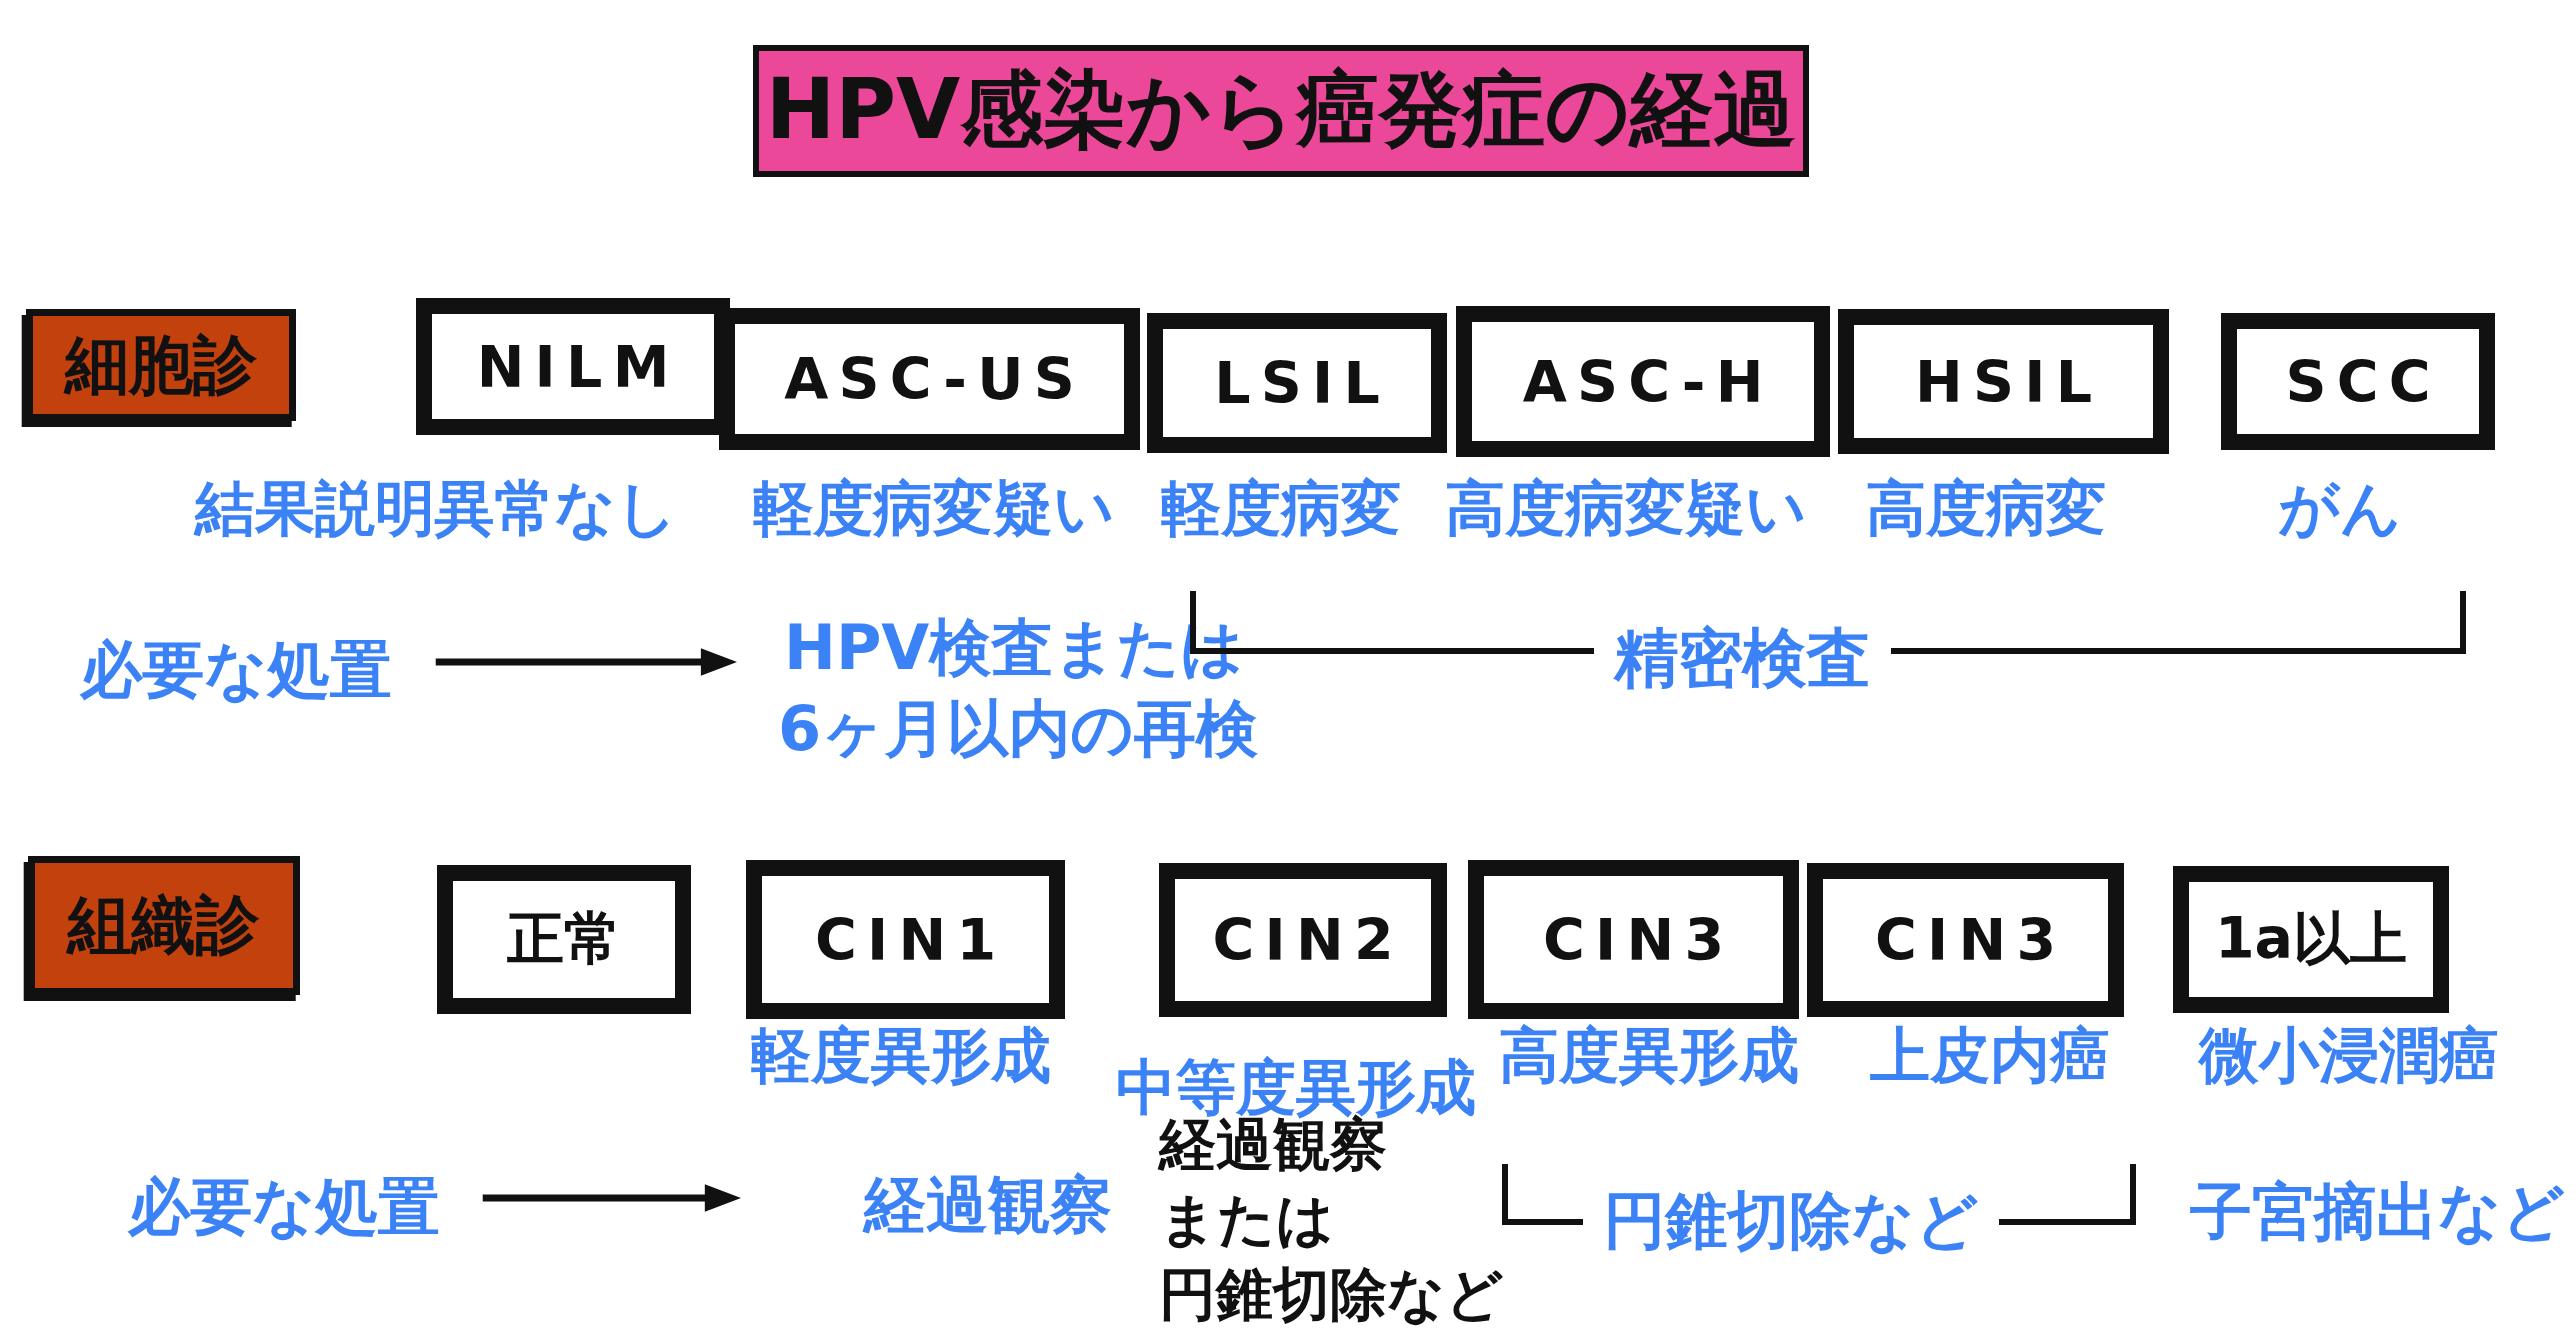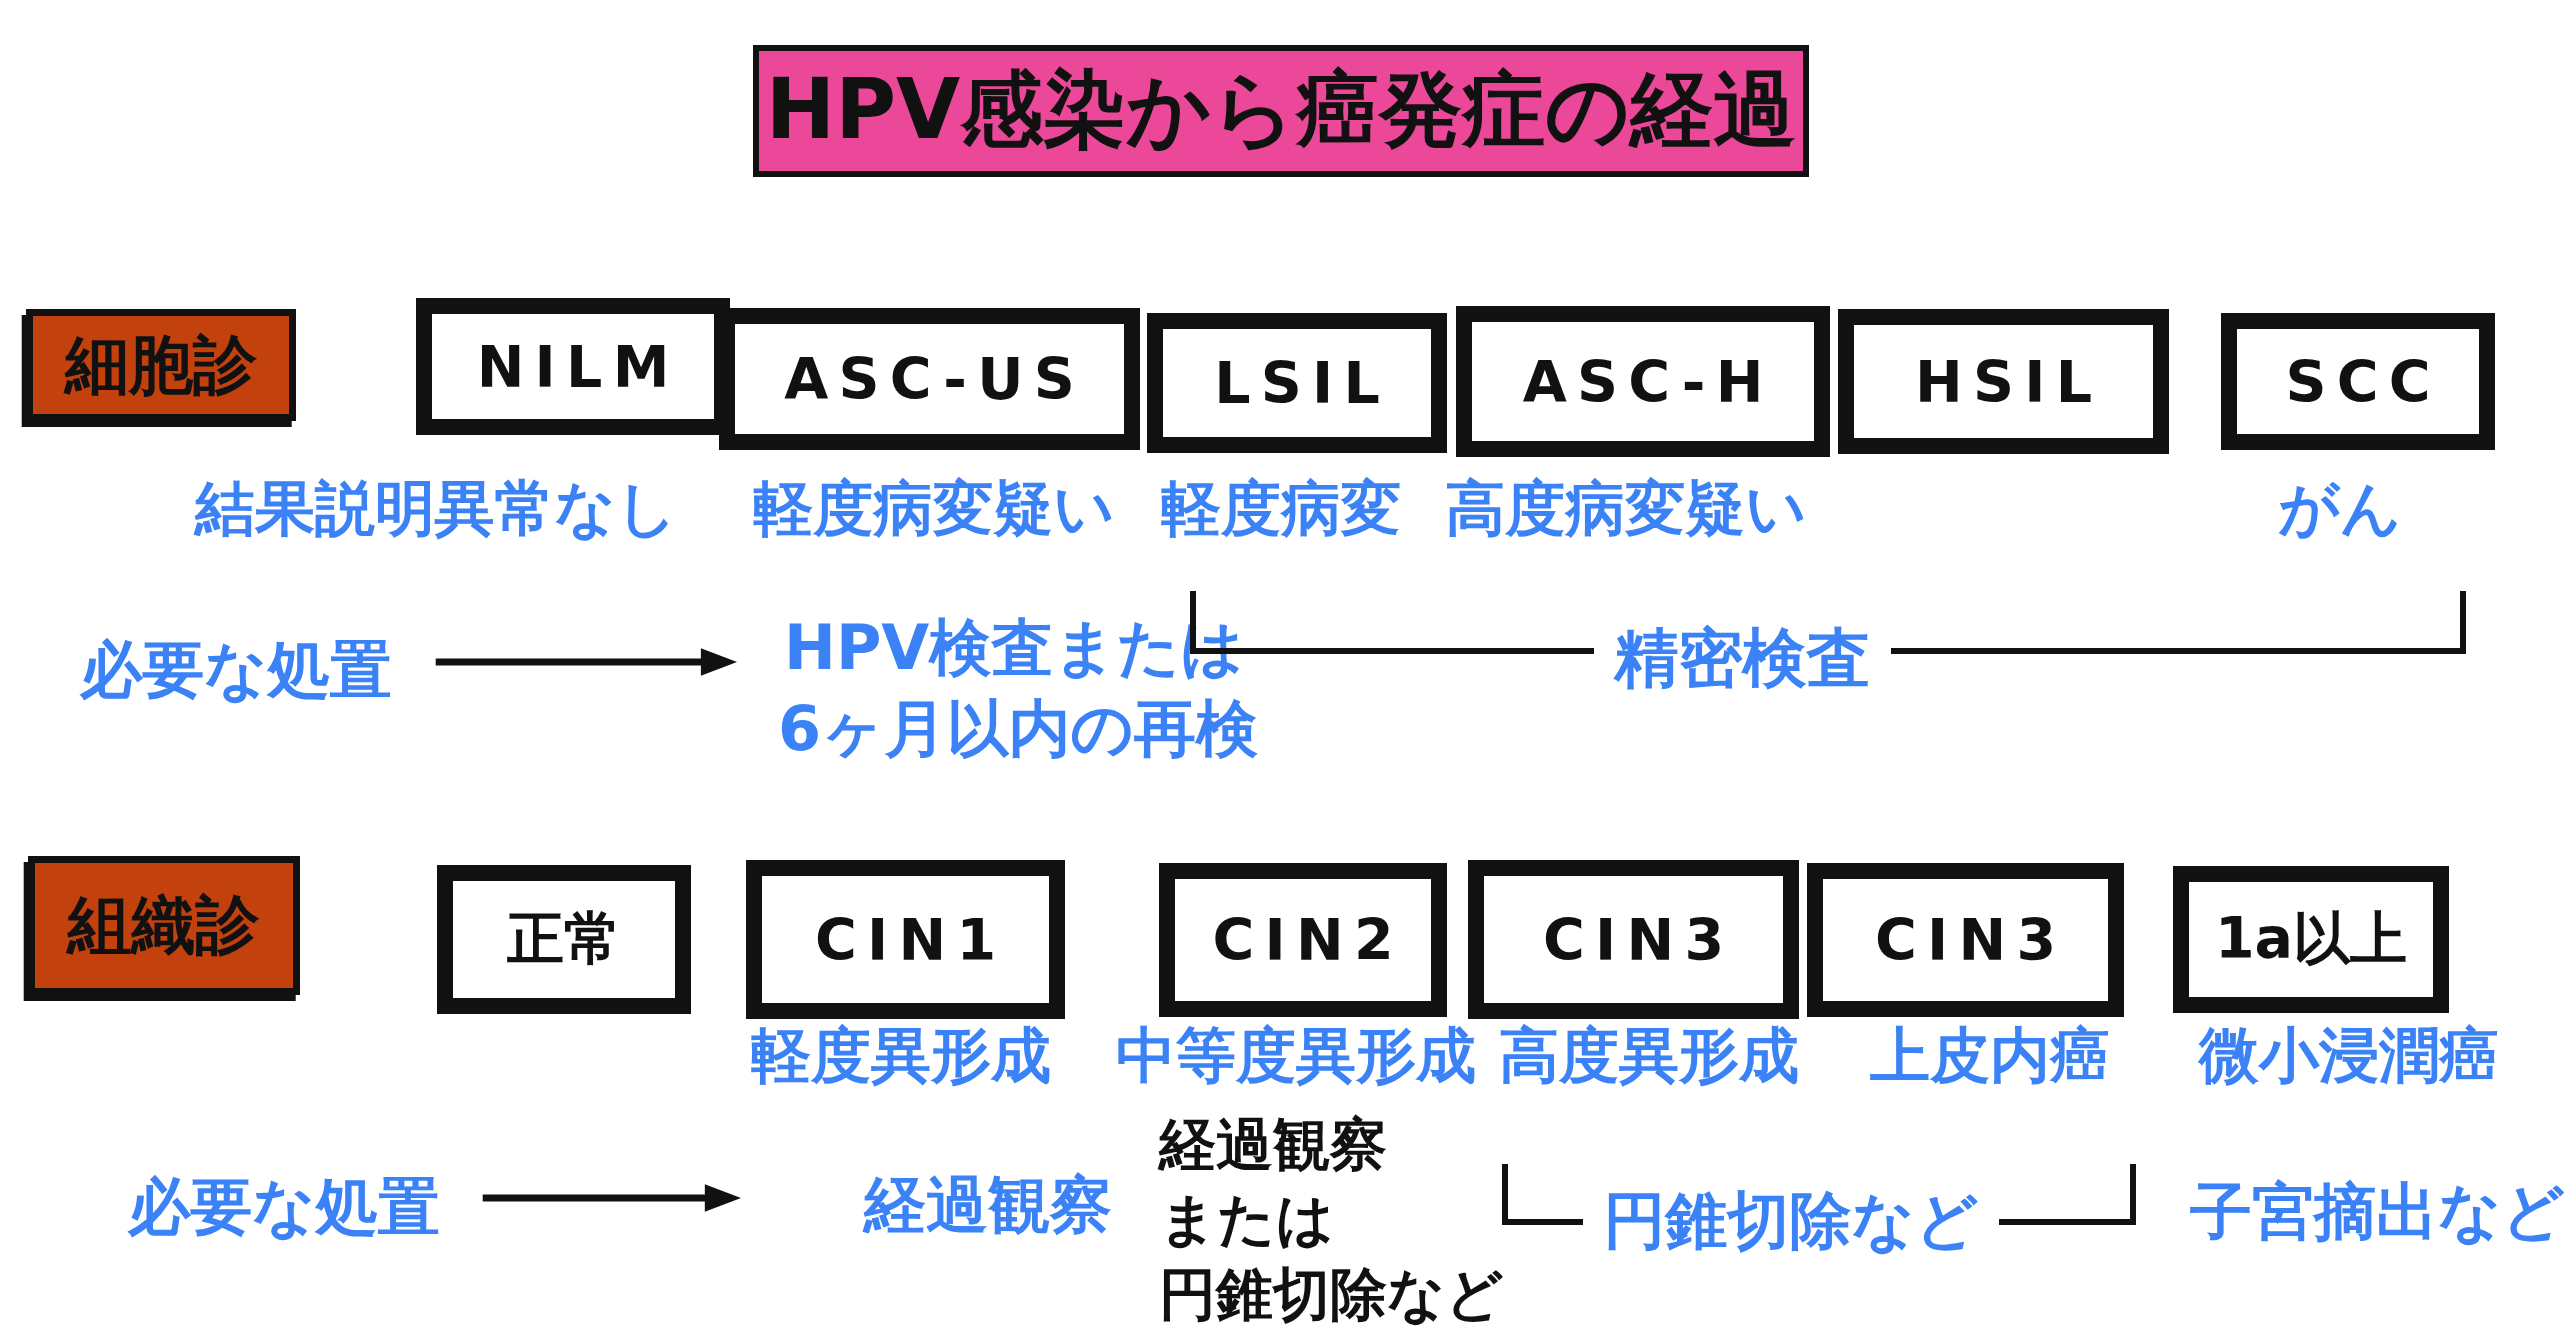--- a/index.html
+++ b/index.html
@@ -100,20 +100,21 @@
     </div>
   <div class="thickbox ls" style="left:2221px; top:313px; width:242px; height:105px;">
       <span>SCC</span>
     </div>
 
   <div class="t" style="left:195px;  top:474px;">結果説明</div>
   <div class="t c" style="left:556px;  top:474px;">異常なし</div>
   <div class="t c" style="left:934px; top:474px;">軽度病変疑い</div>
   <div class="t c" style="left:1281px; top:474px;">軽度病変</div>
   <div class="t c" style="left:1626px; top:474px;">高度病変疑い</div>
+  <div class="t c" style="left:1986px; top:474px;">高度病変</div>
   <div class="t c" style="left:2340px; top:474px;">がん</div>
 
   <div class="t t-big c" style="left:236px; top:634px;">必要な処置</div>
 
   <svg class="arrow" style="left:434px; top:643px;" width="303" height="38" viewBox="0 0 352 44">
     <line x1="2" y1="22" x2="316" y2="22" stroke="#111111" stroke-width="8"></line>
     <polygon points="310,6 352,22 310,38" fill="#111111"></polygon>
   </svg>
 
   <div class="t t-big" style="left:784px; top:612px;">HPV検査または</div>
@@ -139,21 +140,21 @@
       <span>CIN3</span>
     </div>
   <div class="thickbox ls" style="left:1807px; top:863px; width:285px; height:122px;">
       <span>CIN3</span>
     </div>
   <div class="thickbox" style="left:2173px; top:866px; width:244px; height:115px;">
       <span>1a以上</span>
     </div>
 
   <div class="t c" style="left:901px; top:1021px;">軽度異形成</div>
-  <div class="t c" style="left:1296px; top:1021px;">中等度異形成</div>
+  <div class="t c" style="left:1296px; top:1053px;">中等度異形成</div>
   <div class="t c" style="left:1649px; top:1021px;">高度異形成</div>
   <div class="t c" style="left:1990px; top:1021px;">上皮内癌</div>
   <div class="t c" style="left:2349px; top:1021px;">微小浸潤癌</div>
 
   <div class="t t-big c" style="left:284px; top:1171px;">必要な処置</div>
 
   <svg class="arrow" style="left:481px; top:1179px;" width="260" height="38" viewBox="0 0 302 44">
     <line x1="2" y1="22" x2="266" y2="22" stroke="#111111" stroke-width="8"></line>
     <polygon points="260,6 302,22 260,38" fill="#111111"></polygon>
   </svg>

